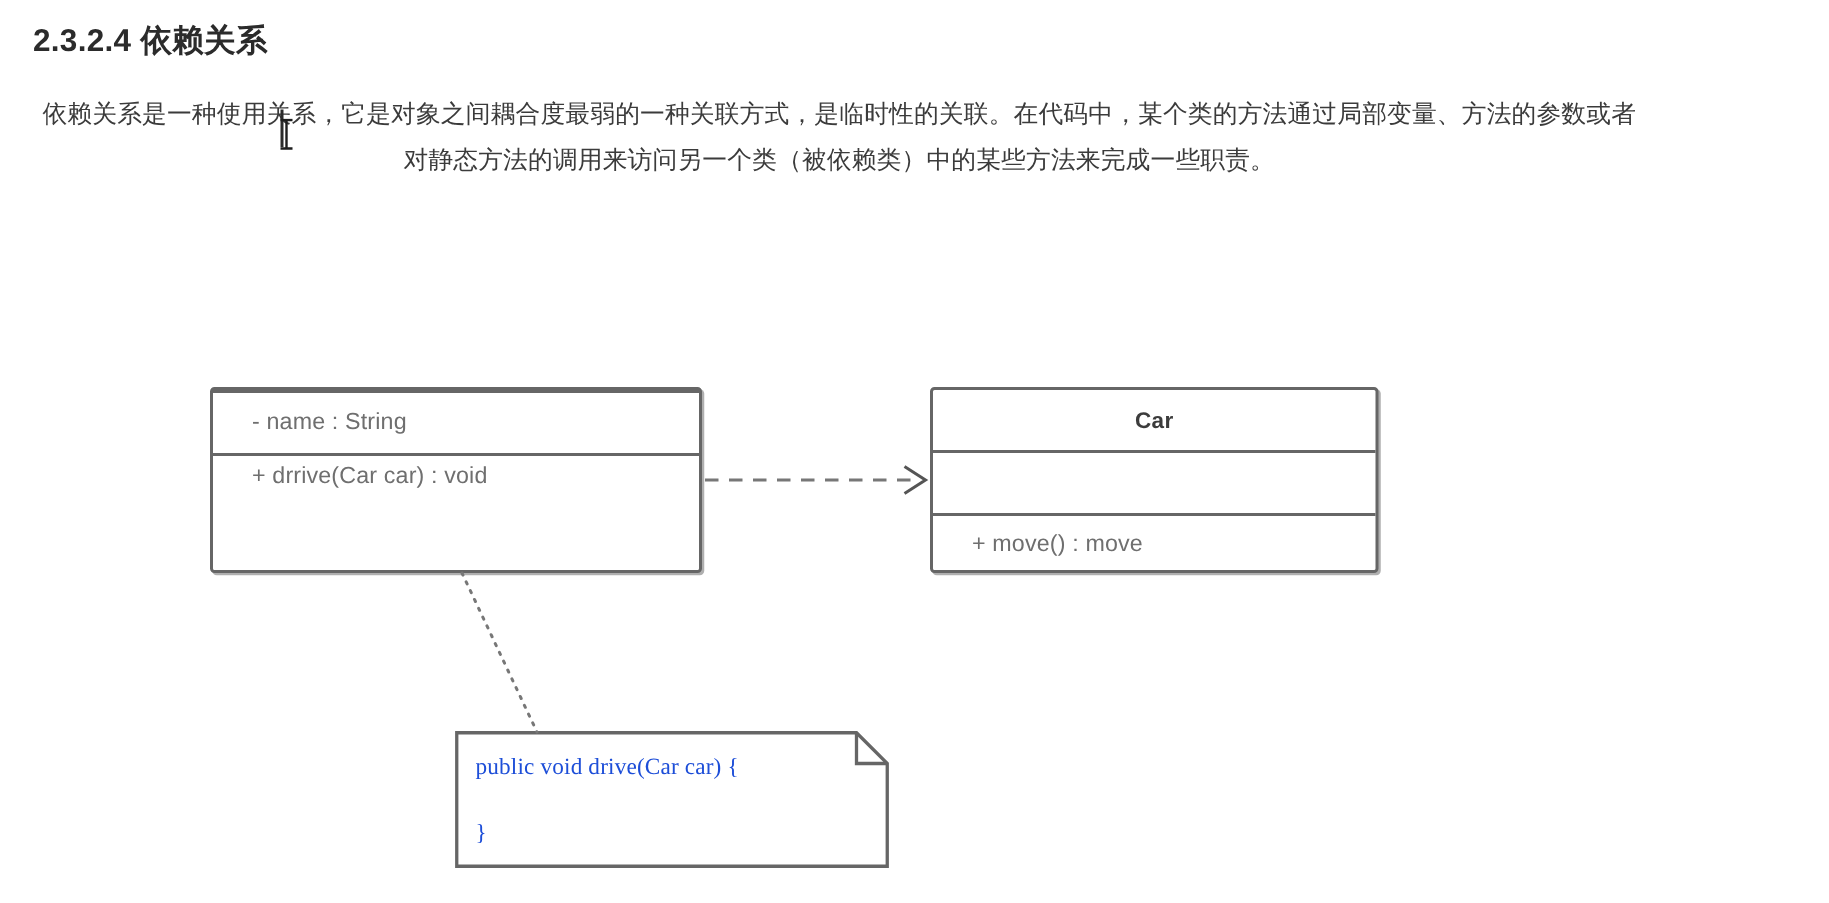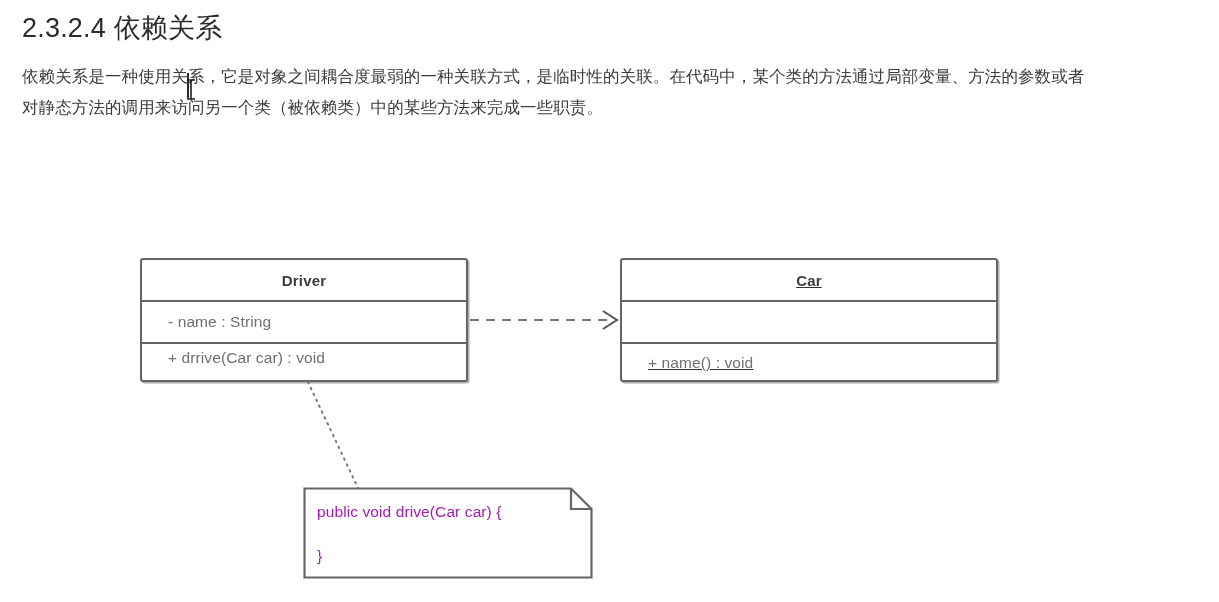--- a/index.html
+++ b/index.html
@@ -19,35 +19,36 @@
 
   
   .doc {
     position: absolute;
     left: 22px;
     top: 0;
     width: 1075px;
   }
 
   .heading {
-    font-size: 27px;
-    font-weight: normal;
+    font-size: 21px;
+    font-weight: bold;
     color: #2b2b2b;
     letter-spacing: 0.2px;
     margin: 0;
     padding-top: 13px;
     line-height: 30px;
   }
 
   .para {
     font-size: 16.5px;
     line-height: 31px;
     color: #3b3b3b;
     margin: 0;
     letter-spacing: 0.1px;
+    text-align: center;
   }
   .para.p1 { padding-top: 18px; }
   .para.p2 { padding-top: 19px; }
 
   .spellcheck {
     text-decoration: underline wavy #e0352b;
     text-decoration-skip-ink: none;
     text-underline-offset: 3px;
   }
 
@@ -110,42 +111,43 @@
     background: #666666;
   }
 
   
   #driver-box { left: 140px; top: 258px; width: 328px; height: 124px; }
   #driver-box .c-title  { height: 40px; }
   #driver-box .c-attrs  { height: 40px; }
   #driver-box .c-ops    { height: 28px; border-radius: 15px; }
 
   
-  #car-box { left: 620px; top: 258px; width: 378px; height: 124px; text-decoration: underline; }
+  #car-box { left: 620px; top: 258px; width: 299px; height: 124px; }
   #car-box .c-title  { height: 40px; }
   #car-box .c-attrs  { height: 40px; }
   #car-box .c-ops    { height: 38px; }
 
   
   #note-box {
     position: absolute;
     left: 303px;
     top: 487px;
     width: 290px;
     height: 92px;
   }
   #note-box .note-text {
     position: absolute;
     left: 14px;
     top: 14px;
     font-size: 15.5px;
     line-height: 22px;
-    color: #a21caf;
+    color: #1d4ed8;
     white-space: pre;
     letter-spacing: 0.1px;
+    font-family: Liberation Serif, serif;
   }
 
   svg.overlay {
     position: absolute;
     left: 0;
     top: 0;
     width: 1219px;
     height: 602px;
     pointer-events: none;
   }
@@ -161,33 +163,32 @@
 </div>
 
 <div class="caret"></div>
 <svg class="ibeam" viewBox="0 0 11 21">
   <path d="M1 1 H9 M5 1 V20 M1 20 H9" stroke="#1d1d1d" stroke-width="1.6" fill="none"></path>
 </svg>
 
 <div class="diagram">
 
   <div class="uml-box" id="driver-box">
-    <div class="compartment title c-title">Driver</div>
     <div class="divider"></div>
     <div class="compartment member c-attrs">- name : String</div>
     <div class="divider"></div>
     <div class="compartment member c-ops">+ drrive(Car car) : void</div>
   </div>
 
   <div class="uml-box" id="car-box">
     <div class="compartment title c-title">Car</div>
     <div class="divider"></div>
     <div class="compartment member c-attrs"></div>
     <div class="divider"></div>
-    <div class="compartment member c-ops">+ name() : void</div>
+    <div class="compartment member c-ops">+ move() : move</div>
   </div>
 
   <div id="note-box">
     <svg width="290" height="92" viewBox="0 0 290 92">
       <path d="M1.5 1.5 H268 L288.5 22 V90.5 H1.5 Z" fill="#ffffff" stroke="#666666" stroke-width="2.2" stroke-linejoin="miter"></path>
       <path d="M268 1.5 V22 H288.5" fill="none" stroke="#666666" stroke-width="2.2" stroke-linejoin="miter"></path>
     </svg>
     <div class="note-text">public void drive(Car car) {</div>
     <div class="note-text" style="top:58px;">}</div>
   </div>

